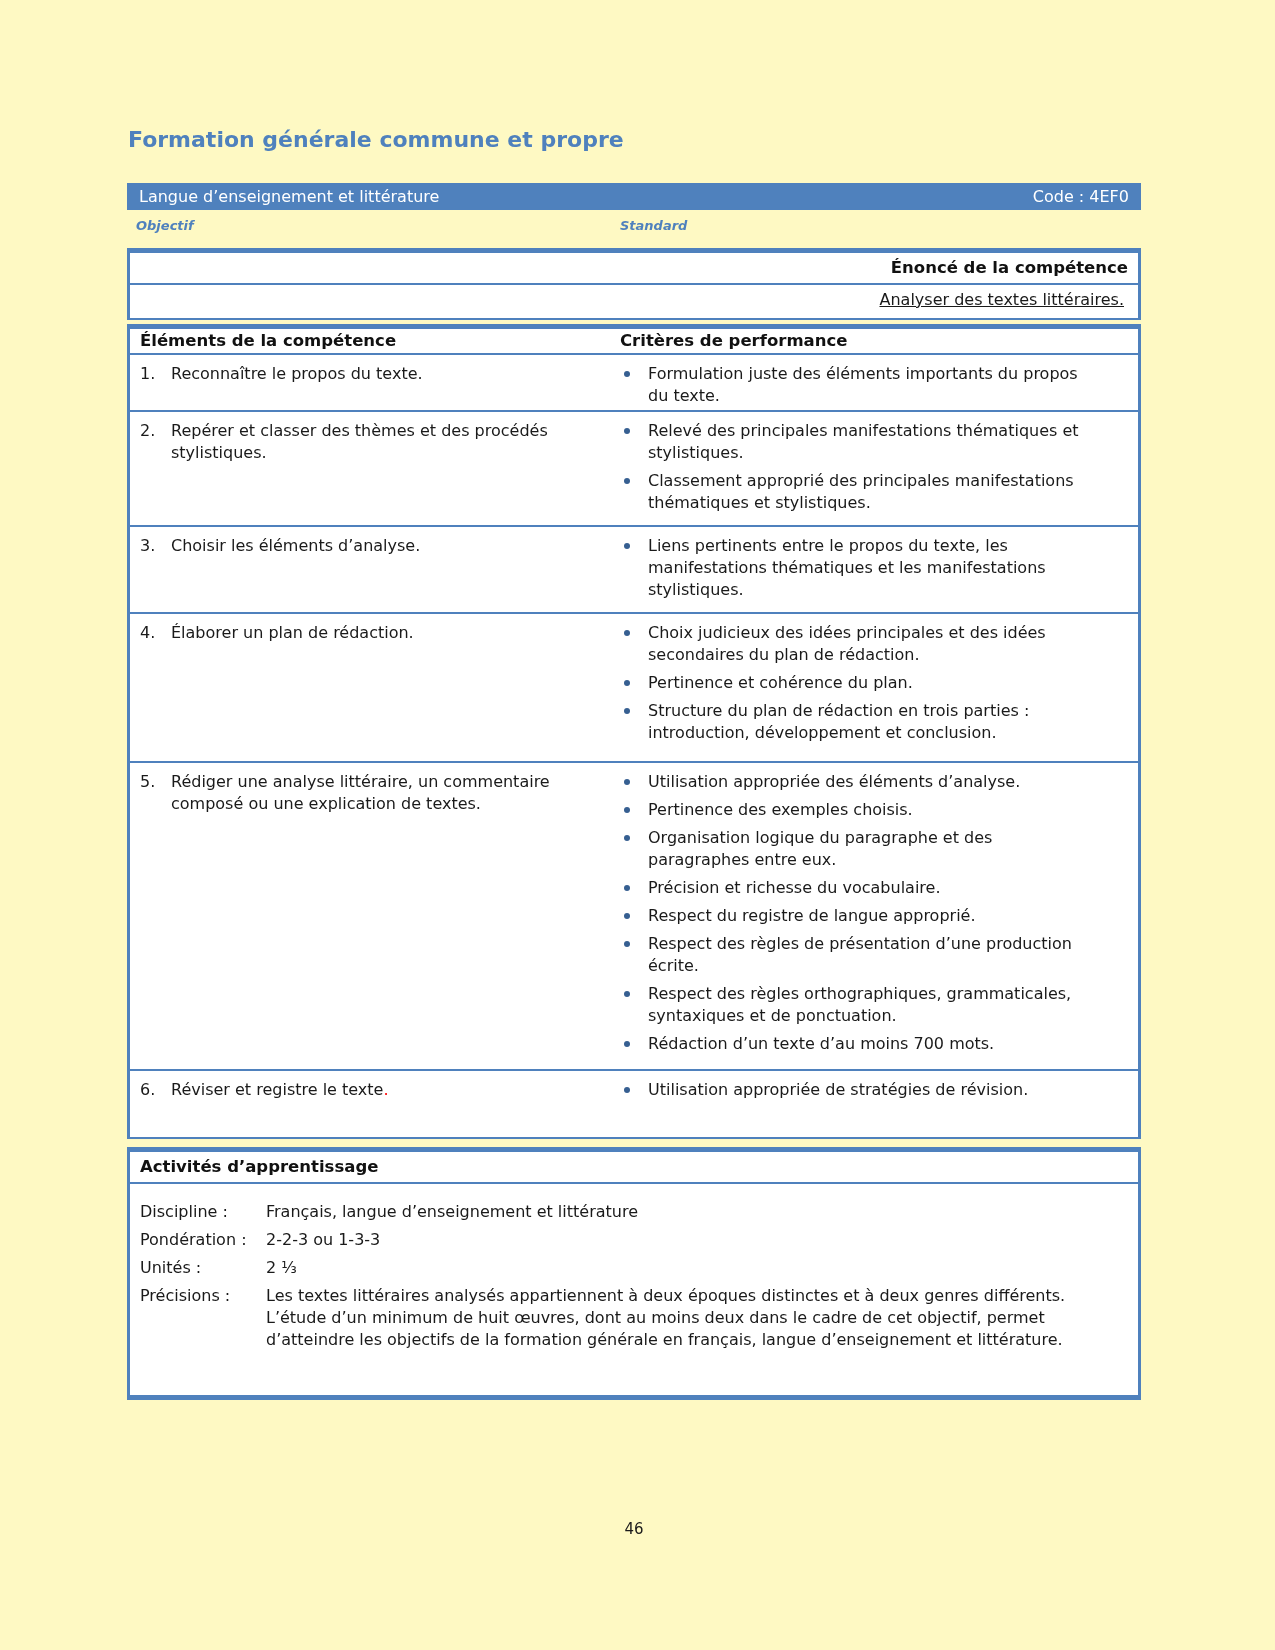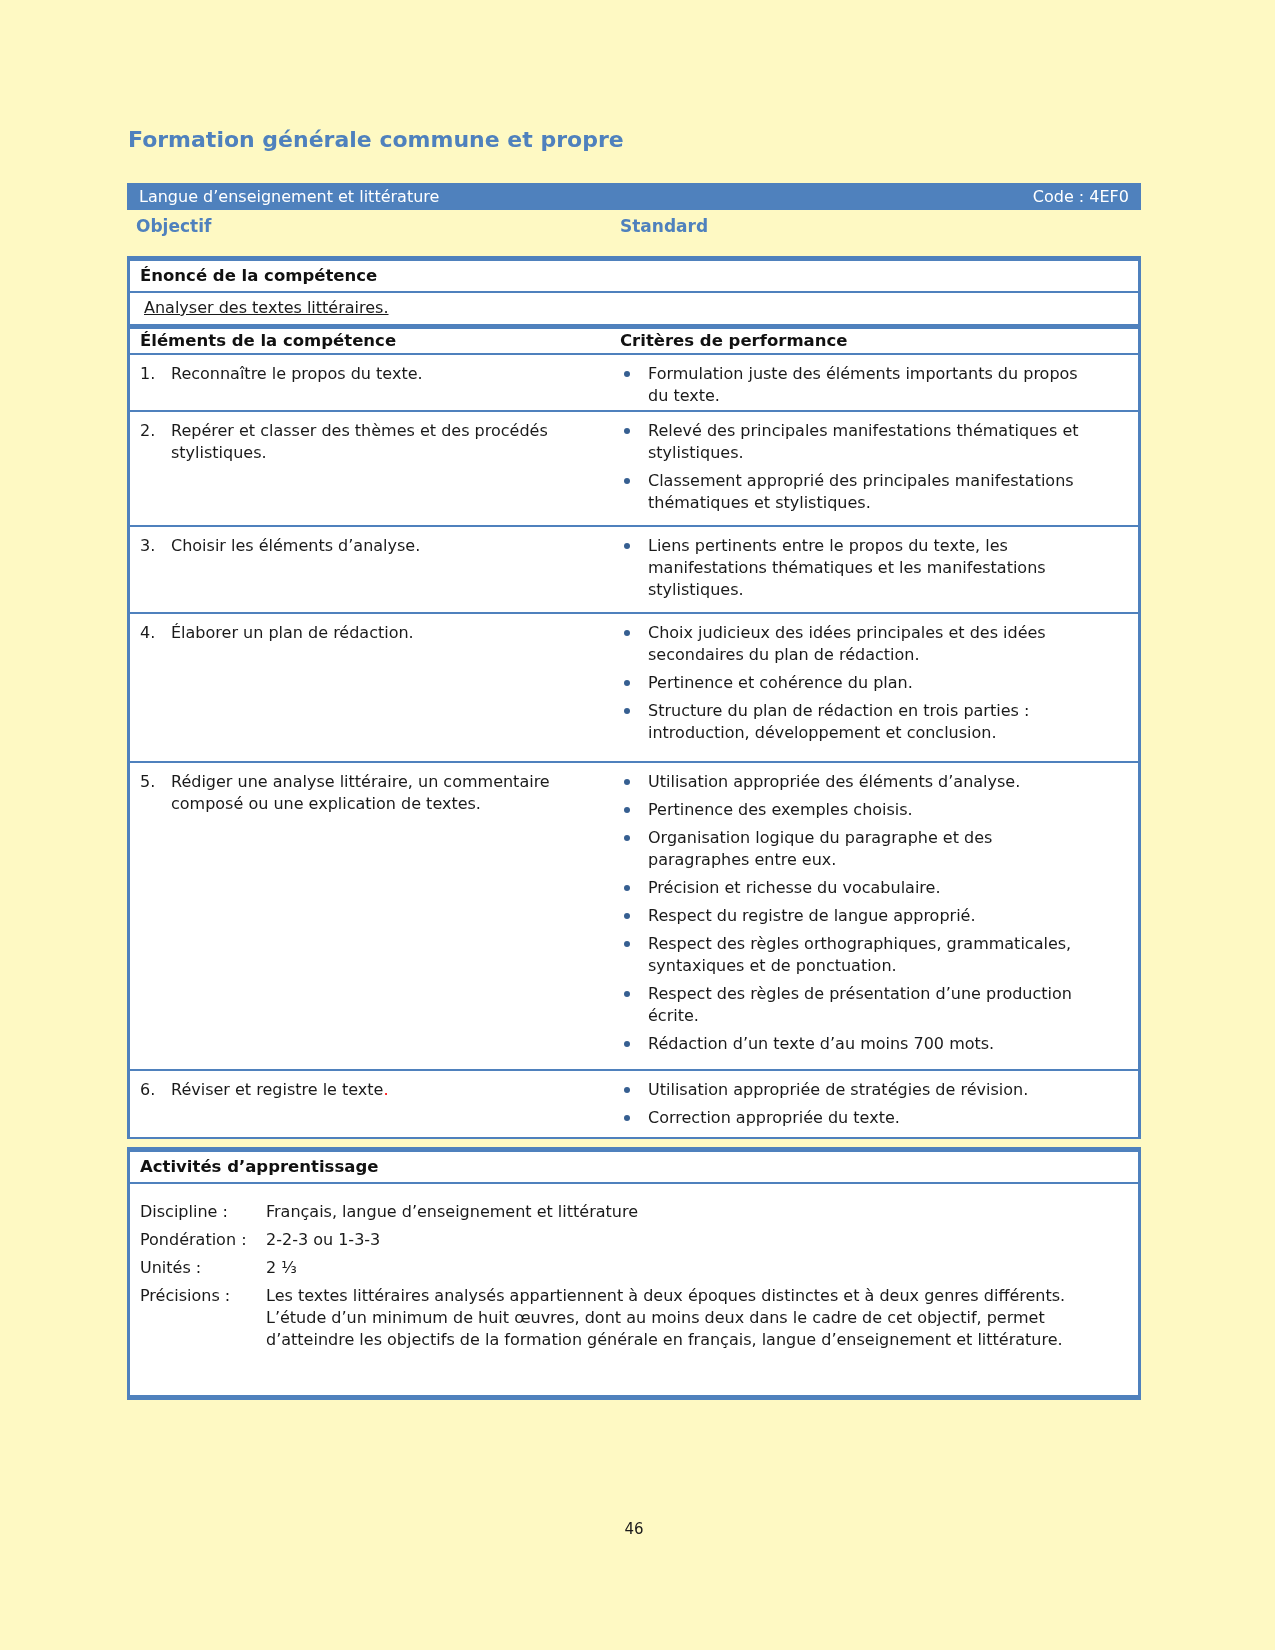--- a/index.html
+++ b/index.html
@@ -22,30 +22,30 @@
   }
 
   .band{
     position:absolute;top:183px;left:0;width:1014px;height:27px;
     background:var(--accent);color:#fff;box-sizing:border-box;
     padding:0 12px;display:flex;justify-content:space-between;align-items:center;
     font-size:16px;
   }
 
   .colhead{position:absolute;top:211px;left:0;width:1014px;height:32px;}
-  .colhead span{font-size:17px;line-height:26px;font-weight:bold;color:var(--accent);}
+  .colhead span{font-size:13px;line-height:26px;font-weight:bold;color:var(--accent);font-style:italic;}
   .colhead .objectif{position:absolute;left:9px;top:2px;}
   .colhead .standard{position:absolute;left:493px;top:2px;}
 
   .box{
     position:absolute;left:0;width:1014px;box-sizing:border-box;background:#fff;
     border:3px solid var(--accent);border-top-width:5px;border-bottom-width:2px;
     overflow:hidden;
   }
-  .box-enonce{top:256px;height:72px;}
+  .box-enonce{top:248px;height:72px;text-align:right;}
   .box-table{top:324px;height:815px;}
   .box-activites{top:1147px;height:253px;border-bottom-width:5px;}
 
   .box-header{
     font-weight:bold;color:#111;font-size:16.5px;line-height:22px;
     padding:4px 10px;border-bottom:2px solid var(--accent);box-sizing:border-box;
   }
   .box-enonce .box-body{padding:4px 14px;text-decoration:underline;}
 
   .trow{display:grid;grid-template-columns:490px 1fr;box-sizing:border-box;overflow:hidden;}
@@ -160,36 +160,35 @@
           <span class="num">5.</span>
           <span class="etext">Rédiger une analyse littéraire, un commentaire composé ou une explication de textes.</span>
         </div>
         <div class="cell-right">
           <ul class="crit">
             <li>Utilisation appropriée des éléments d’analyse.</li>
             <li>Pertinence des exemples choisis.</li>
             <li>Organisation logique du paragraphe et des paragraphes entre eux.</li>
             <li>Précision et richesse du vocabulaire.</li>
             <li>Respect du registre de langue approprié.</li>
+            <li>Respect des règles de présentation d’une production écrite.</li>
             <li>Respect des règles orthographiques, grammaticales, syntaxiques et de ponctuation.</li>
-            <li>Respect des règles de présentation d’une production écrite.</li>
             <li>Rédaction d’un texte d’au moins 700 mots.</li>
           </ul>
         </div>
       </div>
 
       <div class="trow r6">
         <div class="cell-left">
           <span class="num">6.</span>
           <span class="etext"><span>Réviser et registre le texte</span><span class="red">.</span></span>
         </div>
         <div class="cell-right">
           <ul class="crit">
             <li>Utilisation appropriée de stratégies de révision.</li>
-            <li>Correction appropriée du texte.</li>
           </ul>
         </div>
       </div>
     </section>
 
     <section class="box box-activites">
       <div class="box-header">Activités d’apprentissage</div>
       <div class="fields">
         <div class="frow">
           <span>Discipline :</span>

